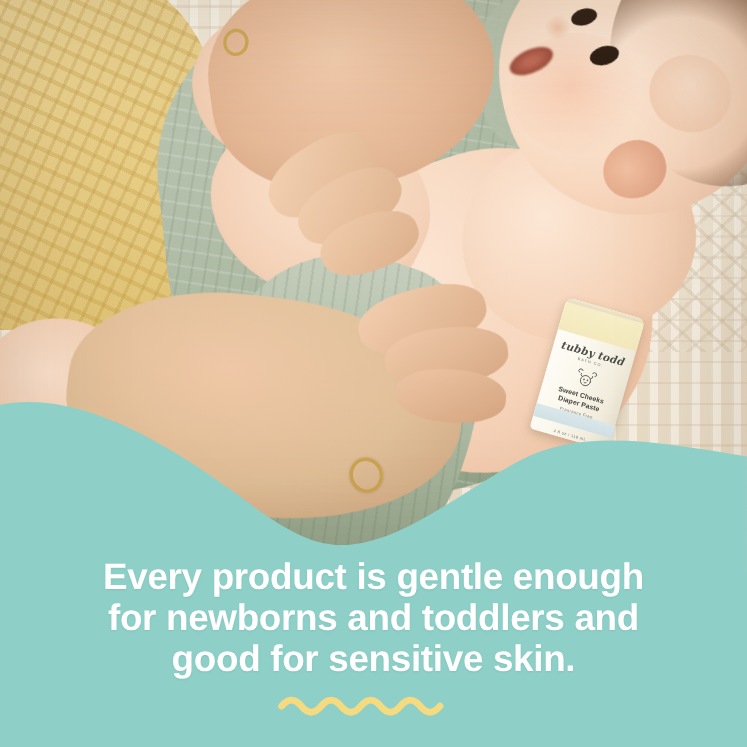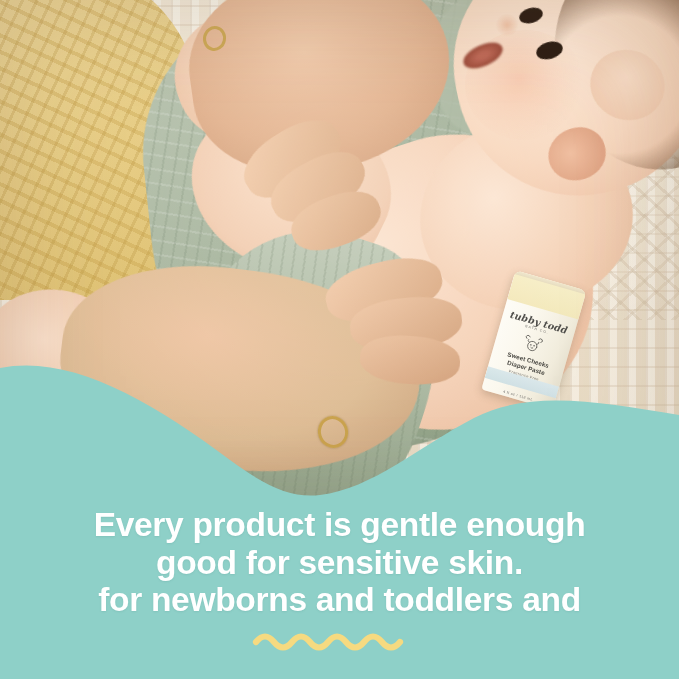--- a/index.html
+++ b/index.html
@@ -267,22 +267,22 @@
   <div id="wave">
     <svg viewBox="0 0 679 349" preserveAspectRatio="none" aria-hidden="true">
       <path id="wavePath" d="M0,38 C70,24 150,70 230,130 C268,158 292,168 320,165
                C372,159 420,116 474,88 C530,59 600,72 679,85
                L679,349 L0,349 Z" fill="#8ed0c8"></path>
     </svg>
   </div>
 
   <div id="headline" style="color: rgb(255, 255, 255);">
     <span class="ln">Every product is gentle enough</span>
+    <span class="ln">for newborns and toddlers and</span>
     <span class="ln">good for sensitive skin.</span>
-    <span class="ln">for newborns and toddlers and</span>
   </div>
 
   <div id="squiggle">
     <svg viewBox="0 0 180 26" width="180" height="26" aria-hidden="true">
       <path d="M6,16 q9,-11 18,0 t18,0 t18,0 t18,0 t18,0 t18,0 t18,0 t18,0" fill="none" stroke="#f6da80" stroke-width="6.2" stroke-linecap="round" stroke-linejoin="round"></path>
     </svg>
   </div>
 
 </div>
 

